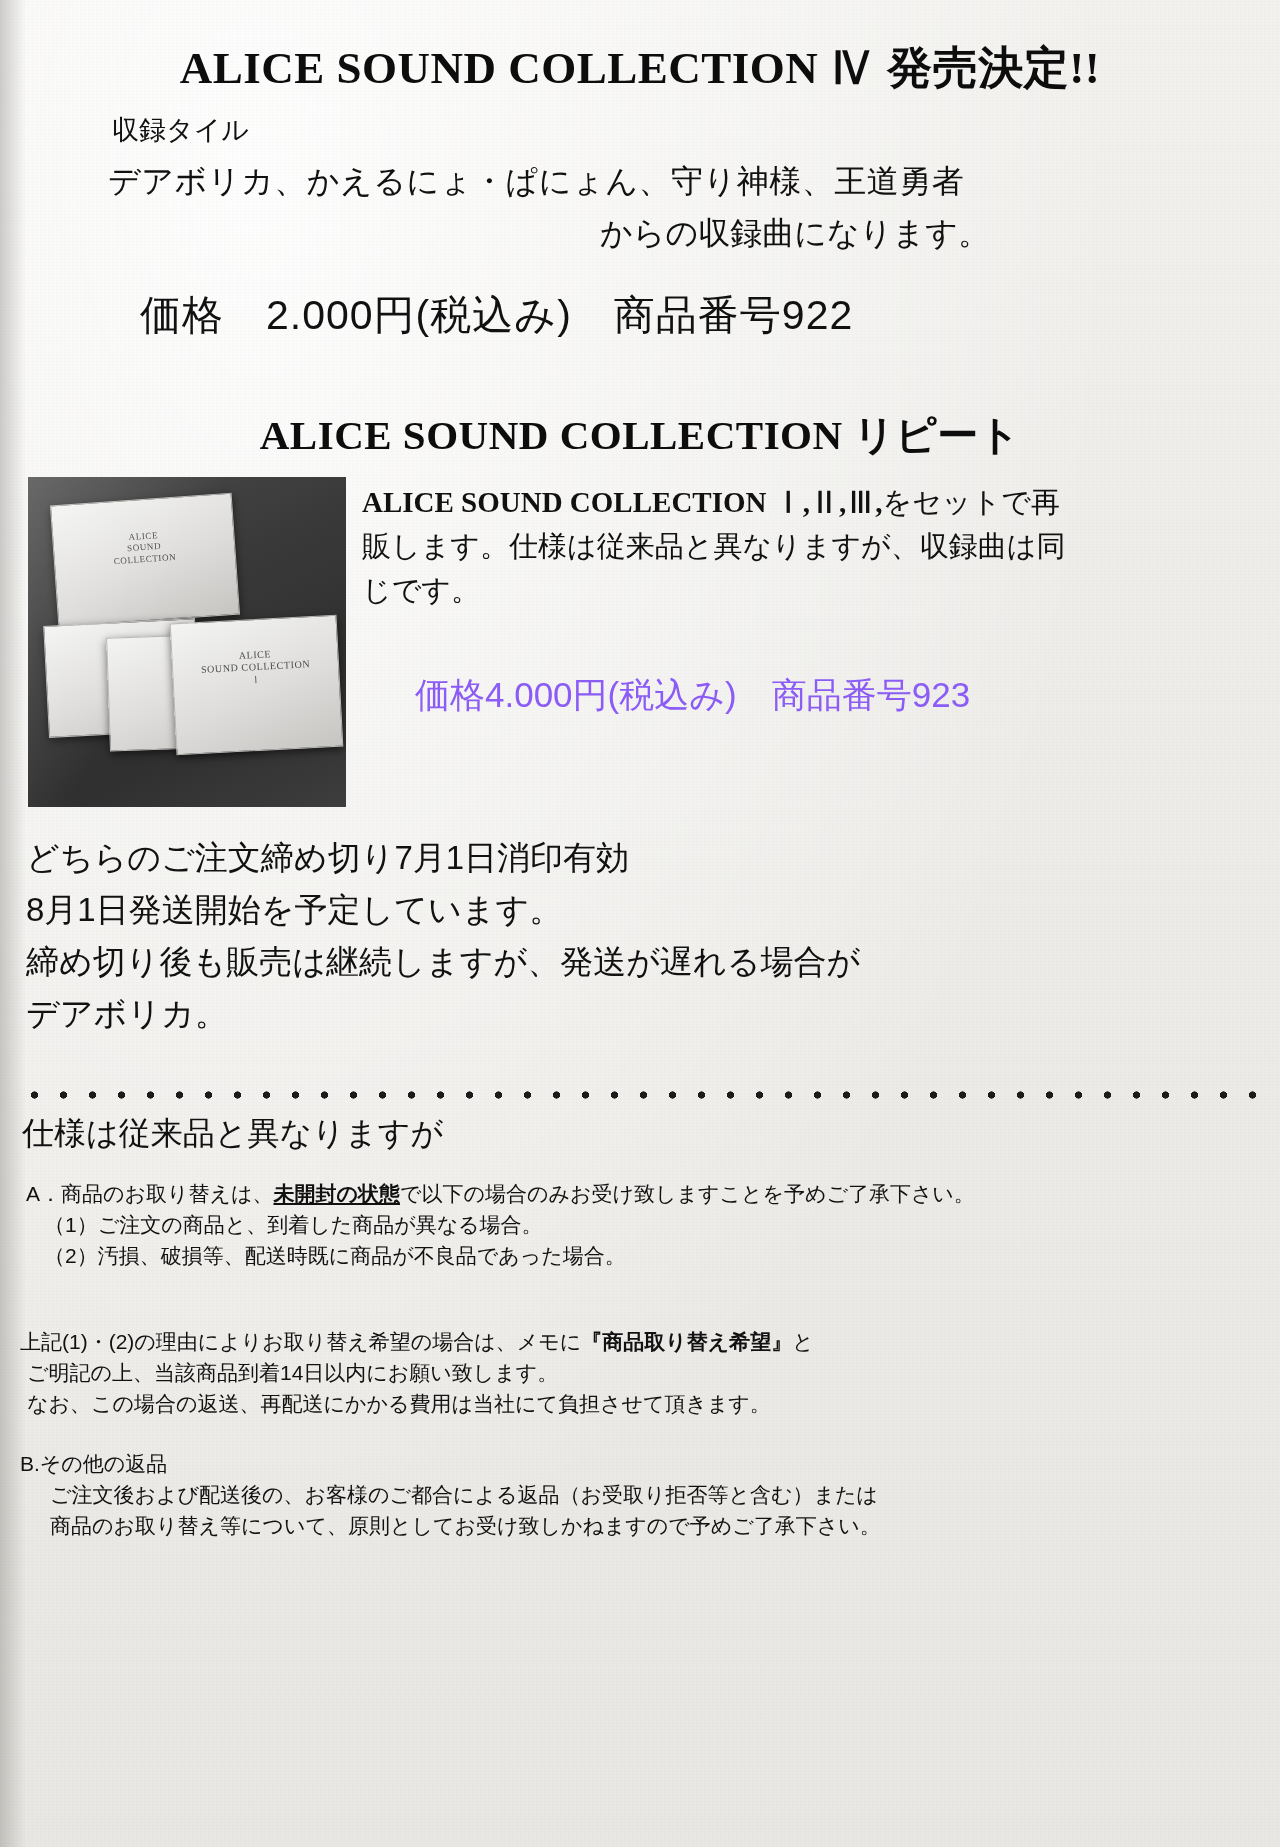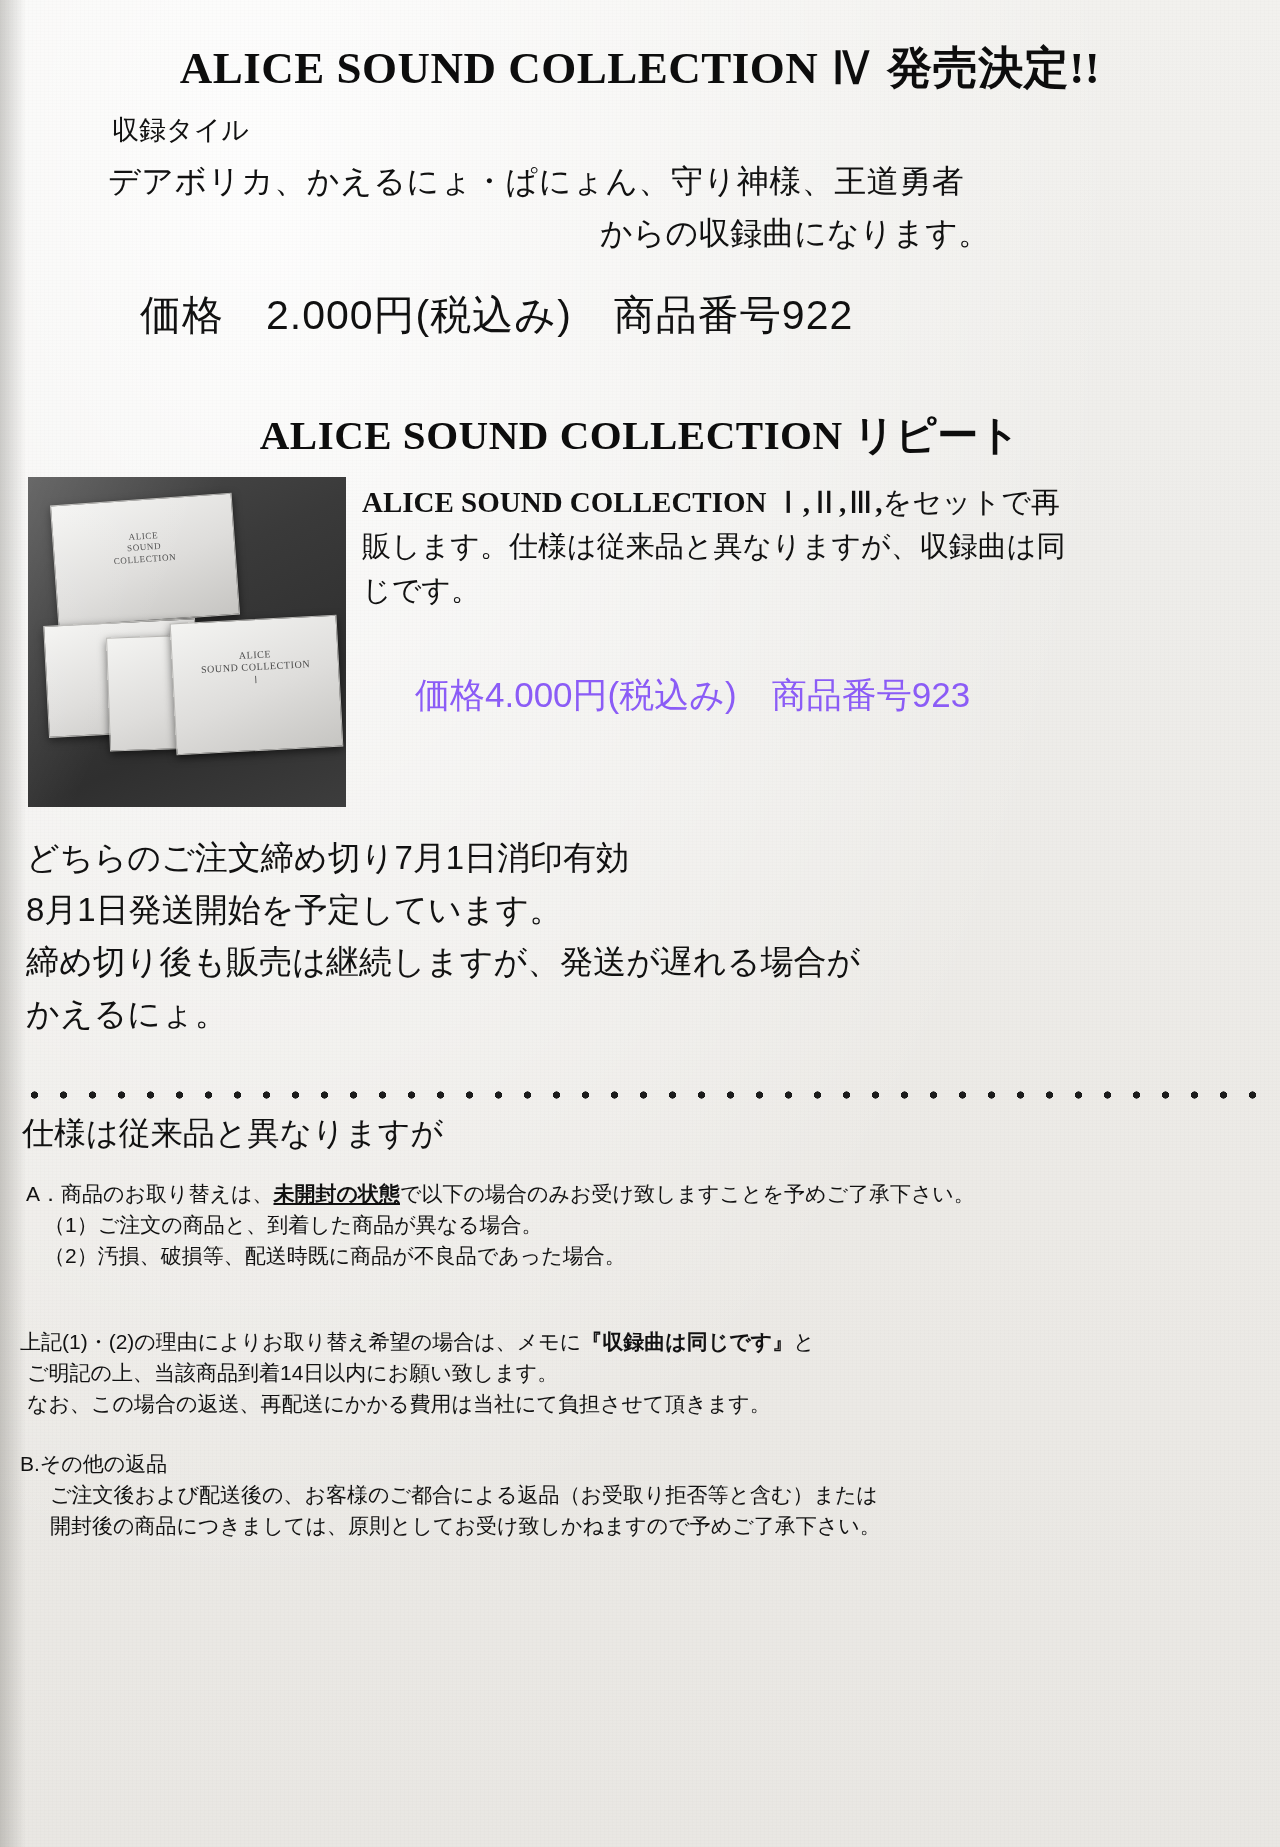--- a/index.html
+++ b/index.html
@@ -251,38 +251,38 @@
   <div class="repeat-desc">
     <span class="bold-latin">ALICE SOUND COLLECTION Ⅰ,Ⅱ,Ⅲ,</span><span>をセットで再販します。仕様は従来品と異なりますが、収録曲は同じです。</span>
   </div>
 
   <div class="price-2">価格4.000円(税込み)　商品番号923</div>
 
   <div class="deadline">
     <div>どちらのご注文締め切り7月1日消印有効</div>
     <div>8月1日発送開始を予定しています。</div>
     <div>締め切り後も販売は継続しますが、発送が遅れる場合が</div>
-    <div>かえるにょ。</div>
+    <div>デアボリカ。</div>
   </div>
 
   <div class="dotted"></div>
 
   <div class="sec-title">仕様は従来品と異なりますが</div>
 
   <div class="ret ret-a">
     <span class="lead">A．</span><span>商品のお取り替えは、</span><u>未開封の状態</u><span>で以下の場合のみお受け致しますことを予めご了承下さい。</span>
     <span class="indent2">（1）ご注文の商品と、到着した商品が異なる場合。</span>
     <span class="indent2">（2）汚損、破損等、配送時既に商品が不良品であった場合。</span>
   </div>
 
   <div class="ret ret-b">
-    <span>上記(1)・(2)の理由によりお取り替え希望の場合は、メモに</span><span class="kakko">『収録曲は同じです』</span><span>と</span>
+    <span>上記(1)・(2)の理由によりお取り替え希望の場合は、メモに</span><span class="kakko">『商品取り替え希望』</span><span>と</span>
     <span class="indent2">ご明記の上、当該商品到着14日以内にお願い致します。</span>
     <span class="indent2">なお、この場合の返送、再配送にかかる費用は当社にて負担させて頂きます。</span>
   </div>
 
   <div class="ret ret-c">
     <span>B.その他の返品</span>
     <span class="indent2">ご注文後および配送後の、お客様のご都合による返品（お受取り拒否等と含む）または</span>
-    <span class="indent2">開封後の商品につきましては、原則としてお受け致しかねますので予めご了承下さい。</span>
+    <span class="indent2">商品のお取り替え等について、原則としてお受け致しかねますので予めご了承下さい。</span>
   </div>
 
 </div>
 
 </body></html>

